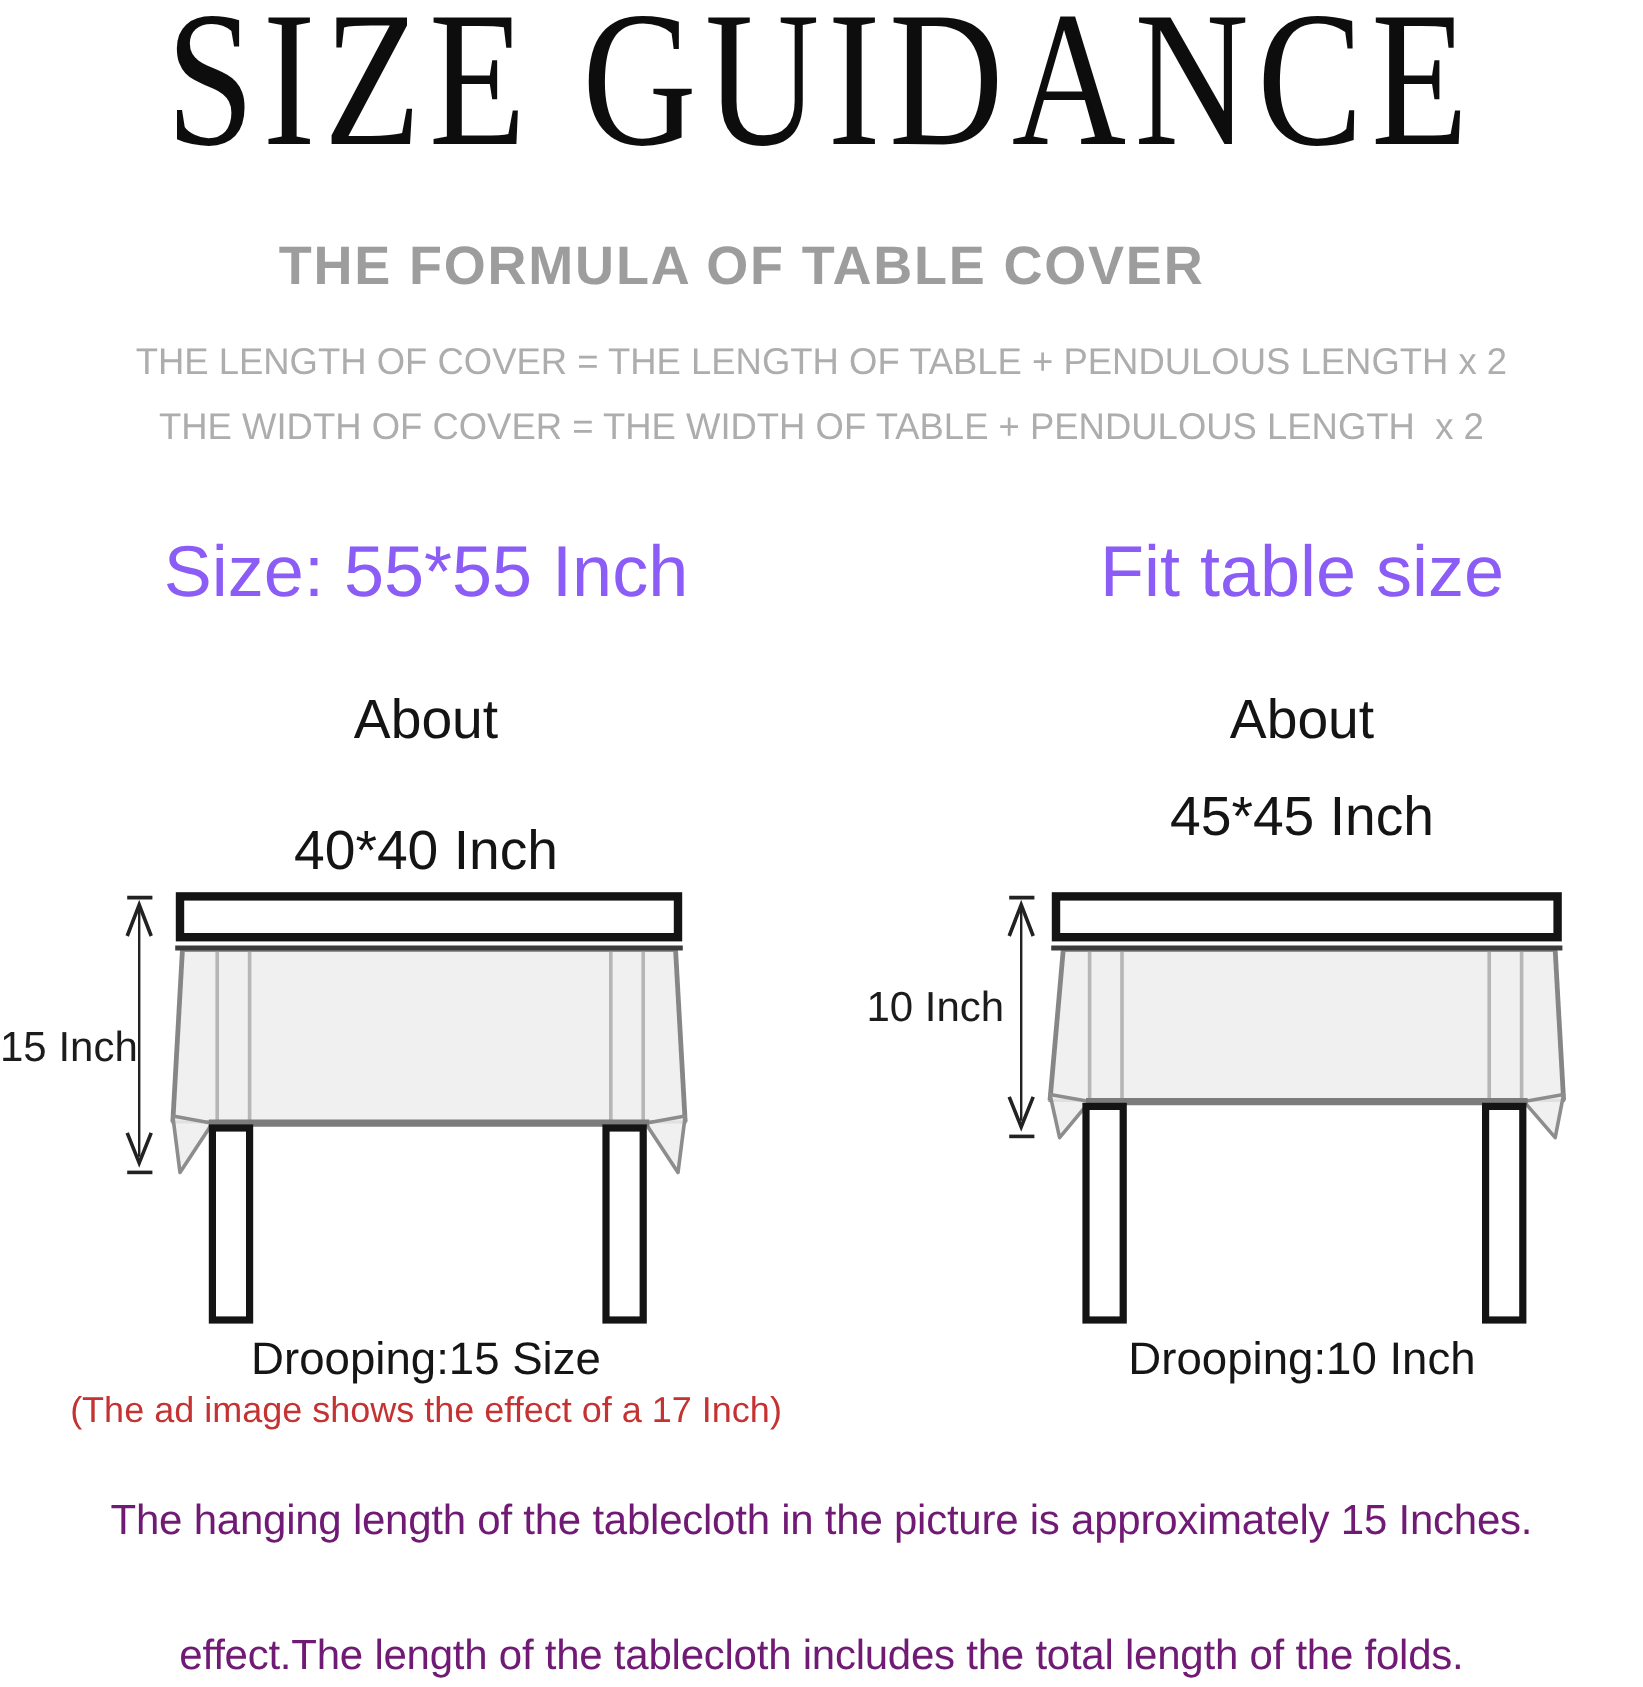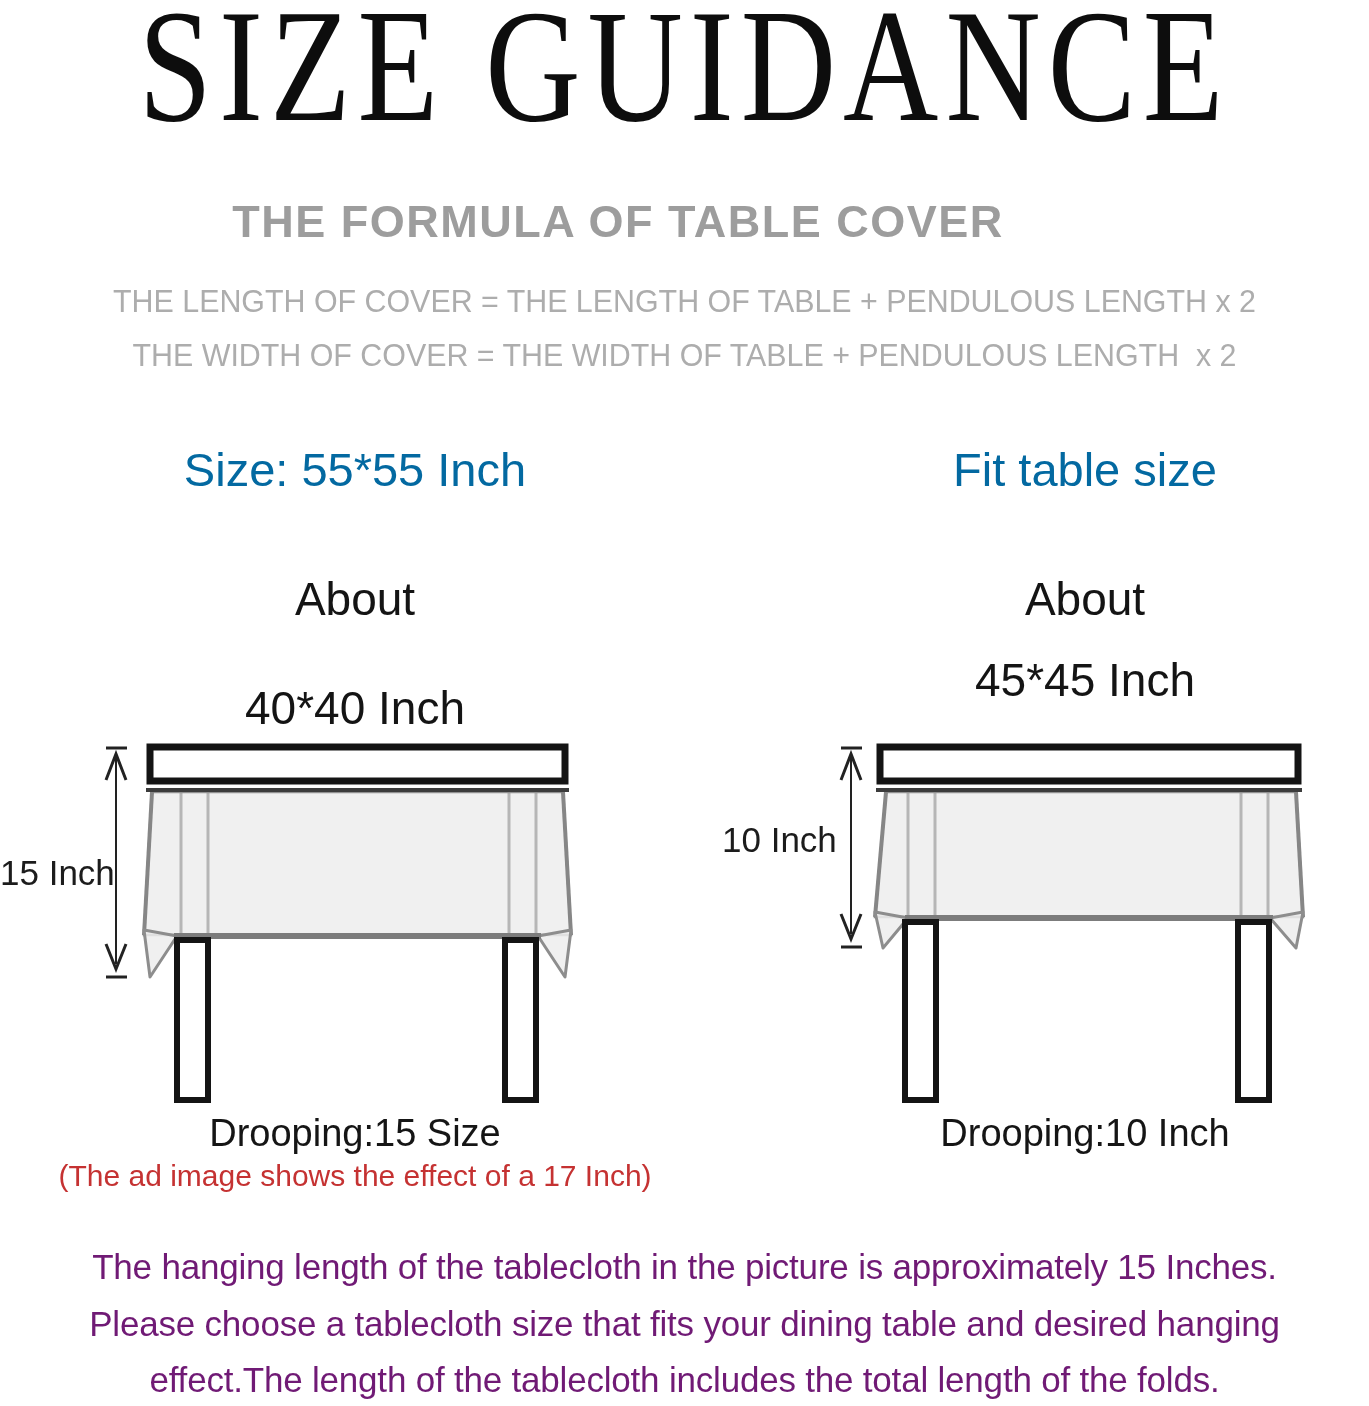--- a/index.html
+++ b/index.html
@@ -20,21 +20,21 @@
     left:0;top:196px;width:1236px;text-align:center;
     font-size:45px;font-weight:700;color:#9d9d9d;letter-spacing:1.5px;white-space:pre;
   }
   .formula-line{
     left:0;width:1369px;text-align:center;
     font-size:31px;color:#adadad;letter-spacing:0;white-space:pre;
     transform:scaleX(0.98);transform-origin:50% 50%;
   }
   .fl1{top:284px;}
   .fl2{top:338px;}
-  .col-heading{font-size:47px;color:#0369a1;white-space:nowrap;}
+  .col-heading{font-size:60px;color:#8b5cf6;white-space:nowrap;}
   .col-left{left:55px;width:600px;}
   .col-right{left:785px;width:600px;}
   .about{font-size:46px;white-space:nowrap;}
   .dims{font-size:46px;white-space:nowrap;}
   .dim-label{font-size:35px;color:#1c1c1c;white-space:nowrap;}
   .drooping{font-size:38px;color:#151515;white-space:nowrap;}
   .note{font-size:30px;color:#c53232;white-space:nowrap;}
   .footer-line{
     left:0;width:1369px;text-align:center;
     font-size:35px;color:#701a75;letter-spacing:-0.2px;white-space:nowrap;
@@ -124,16 +124,15 @@
       <rect x="1238" y="922" width="31" height="178"></rect>
     </g>
   </svg>
 
   <div class="abs ctr col-left drooping" style="top:1112px;">Drooping:15 Size</div>
   <div class="abs ctr col-right drooping" style="top:1112px;">Drooping:10 Inch</div>
 
   <div class="abs ctr col-left note" style="top:1159px;">(The ad image shows the effect of a 17 Inch)</div>
 
   <div class="abs footer-line" style="top:1247px;">The hanging length of the tablecloth in the picture is approximately 15 Inches.</div>
-  <div class="abs footer-line" style="top:1304px;">Please choose a tablecloth size that fits your dining table and desired hanging</div>
   <div class="abs footer-line" style="top:1360px;">effect.The length of the tablecloth includes the total length of the folds.</div>
 
 </div>
 
 </body></html>

